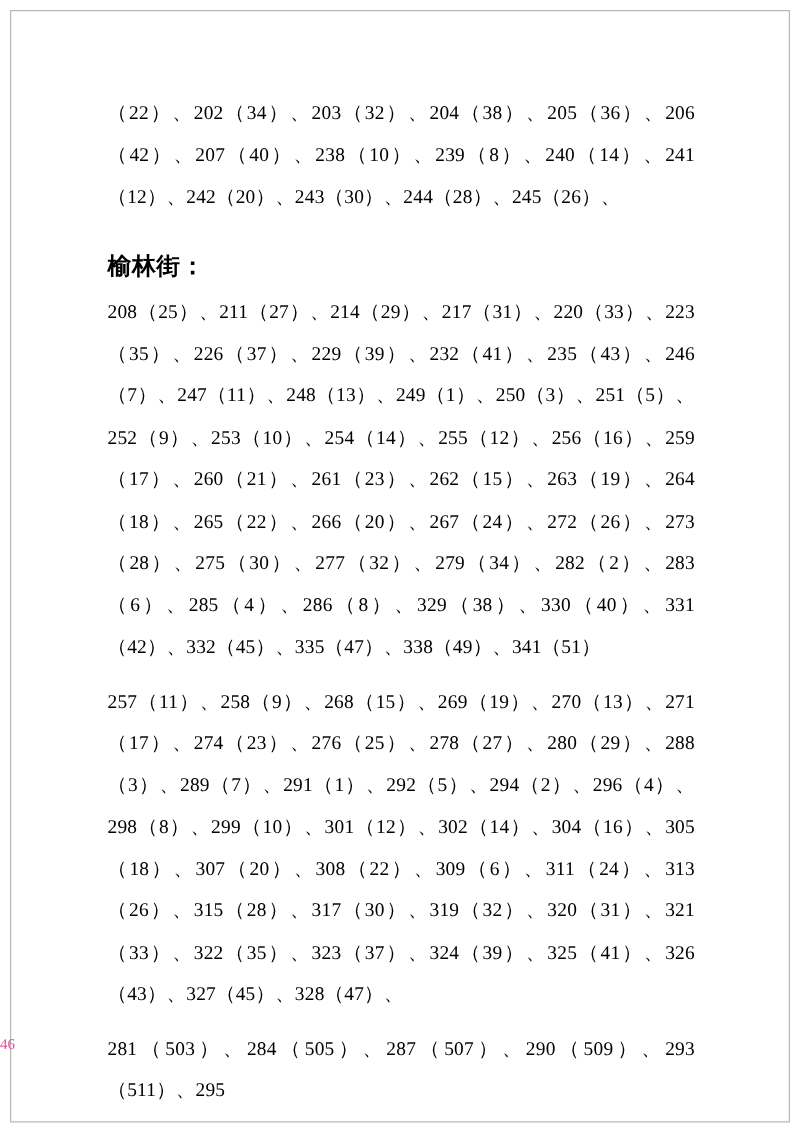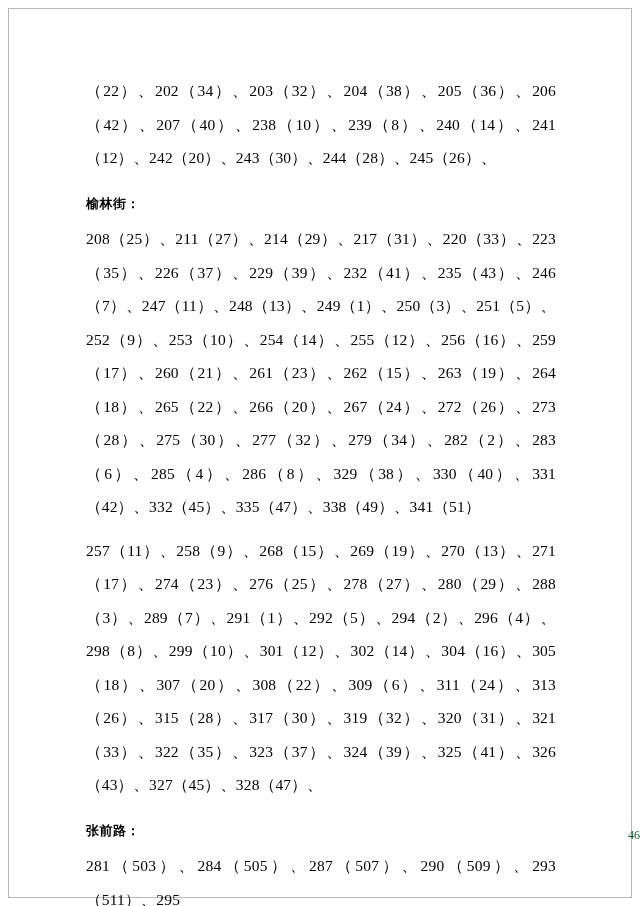--- a/index.html
+++ b/index.html
@@ -41,39 +41,39 @@
   }
   .para {
     font-size: 15.5px;
     line-height: 33.5px;
     letter-spacing: 0.2px;
     text-align: justify;
     text-justify: inter-ideograph;
     margin: 0 0 0 0;
   }
   .heading {
-    font-family: Liberation Sans, sans-serif;
+    font-family: Liberation Mono, monospace;
     font-weight: bold;
-    font-size: 13px;
+    font-size: 19px;
     line-height: 33.5px;
-    margin: 2px 0 2px 0;
+    margin: 13px 0 2px 0;
     letter-spacing: 0.5px;
   }
   .block-gap {
     height: 10px;
   }
   .page-number {
     position: absolute;
     left: 0;
     top: 828px;
     width: 640px;
-    text-align: right;
+    text-align: left;
     font-size: 12px;
     font-family: "Liberation Serif", serif;
-    color: #14532d;
+    color: #ec4899;
   }
 </style>
 </head>
 <body>
 
 <div class="page">
   <div class="page-border"></div>
 
   <div class="content">
 
@@ -85,20 +85,19 @@
 
     <p class="para">208（25）、211（27）、214（29）、217（31）、220（33）、223（35）、226（37）、229（39）、232（41）、235（43）、246（7）、247（11）、248（13）、249（1）、250（3）、251（5）、252（9）、253（10）、254（14）、255（12）、256（16）、259（17）、260（21）、261（23）、262（15）、263（19）、264（18）、265（22）、266（20）、267（24）、272（26）、273（28）、275（30）、277（32）、279（34）、282（2）、283（6）、285（4）、286（8）、329（38）、330（40）、331（42）、332（45）、335（47）、338（49）、341（51）</p>
 
     <div class="block-gap"></div>
 
 
     <p class="para">257（11）、258（9）、268（15）、269（19）、270（13）、271（17）、274（23）、276（25）、278（27）、280（29）、288（3）、289（7）、291（1）、292（5）、294（2）、296（4）、298（8）、299（10）、301（12）、302（14）、304（16）、305（18）、307（20）、308（22）、309（6）、311（24）、313（26）、315（28）、317（30）、319（32）、320（31）、321（33）、322（35）、323（37）、324（39）、325（41）、326（43）、327（45）、328（47）、</p>
 
     <div class="block-gap"></div>
 
-    <h3 class="heading">张前路：</h3>
 
     <p class="para">281（503）、284（505）、287（507）、290（509）、293（511）、295</p>
 
   </div>
 
   <div class="page-number">46</div>
 </div>
 
 </body></html>

